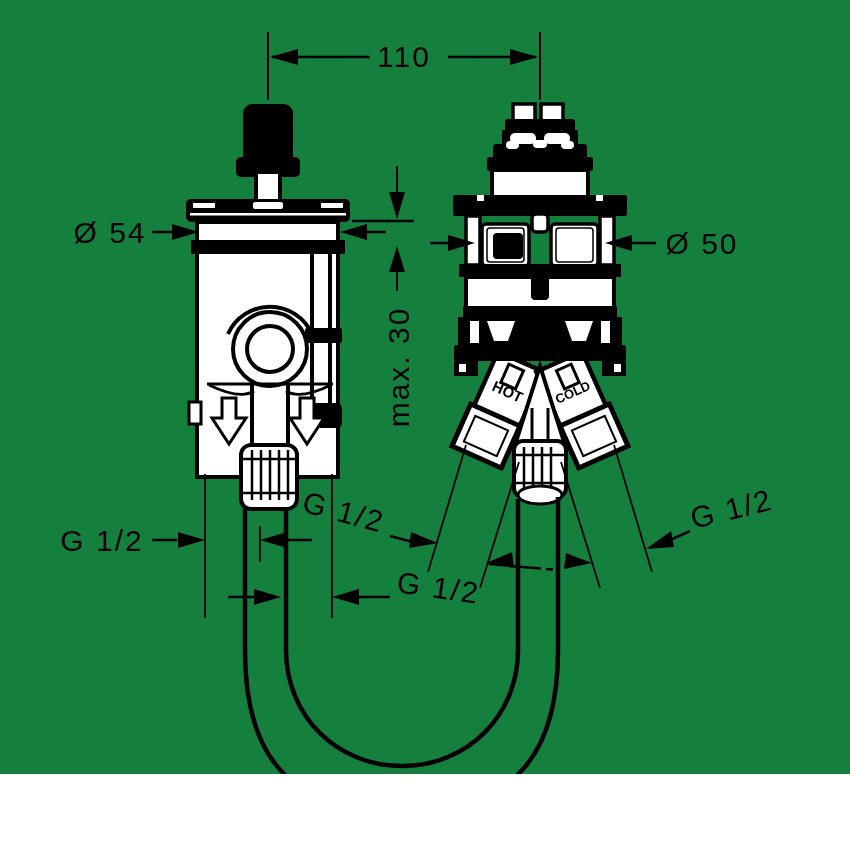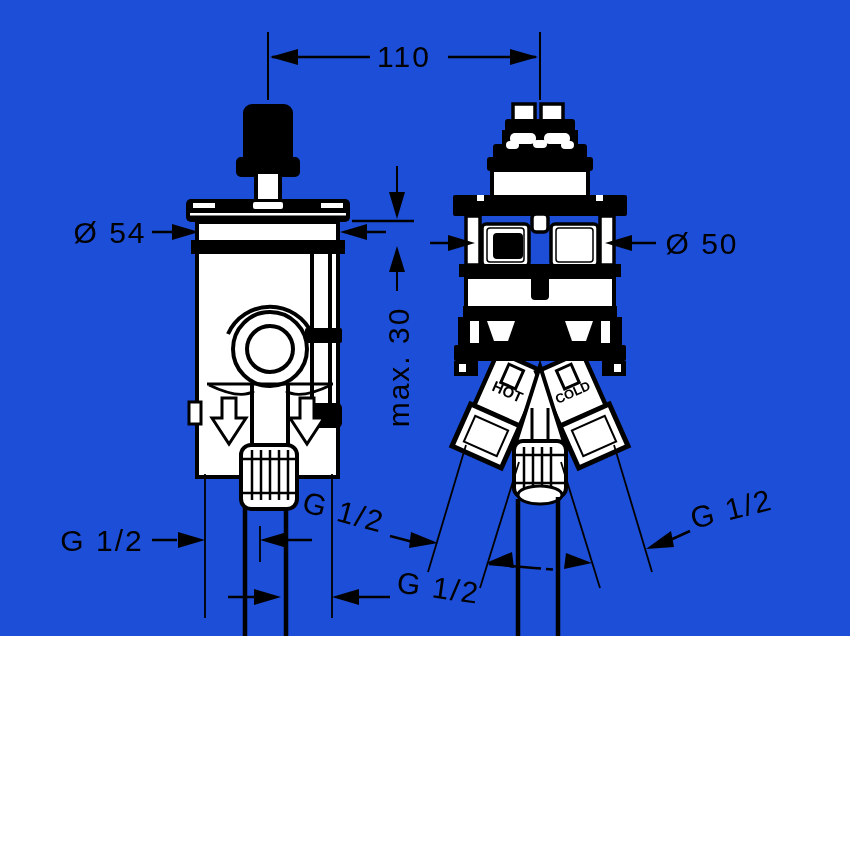--- a/index.html
+++ b/index.html
@@ -3,22 +3,22 @@
 <meta charset="utf-8">
 <style>
   html, body {
     margin: 0;
     padding: 0;
     background: #ffffff;
   }
   .canvas {
     position: relative;
     width: 850px;
-    height: 636px;
-    background: #1d4ed8;
+    height: 774px;
+    background: #15803d;
     overflow: hidden;
   }
   svg {
     display: block;
   }
   svg text {
     font-family: "Liberation Sans", "DejaVu Sans", sans-serif;
     fill: #000000;
   }
   .dim-text {

